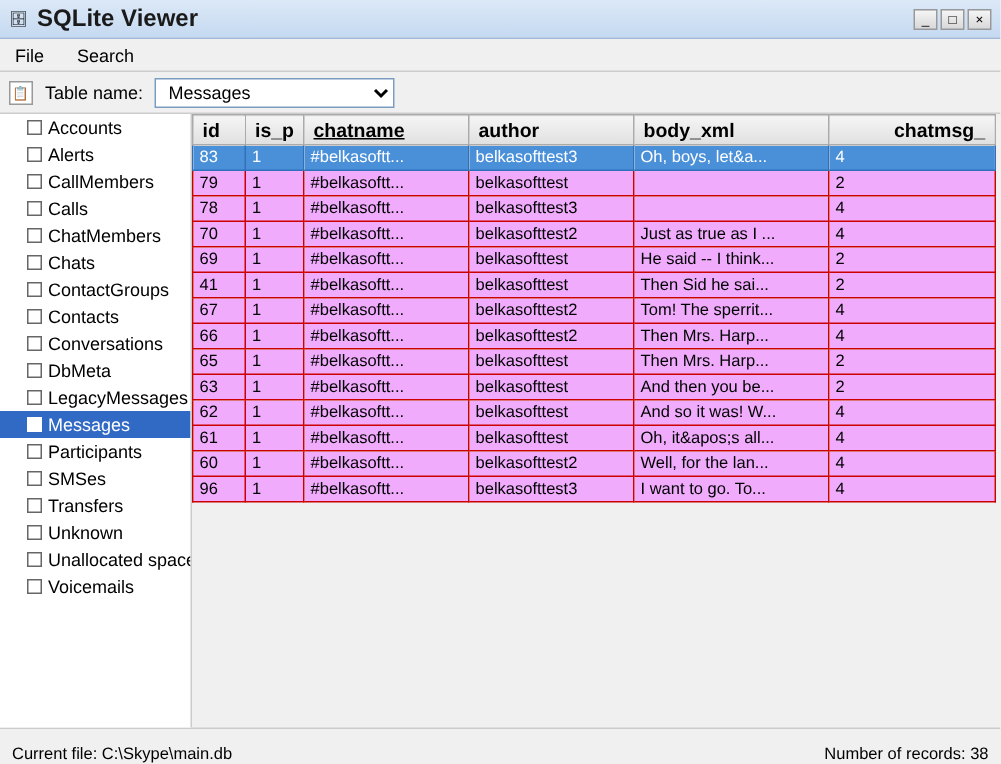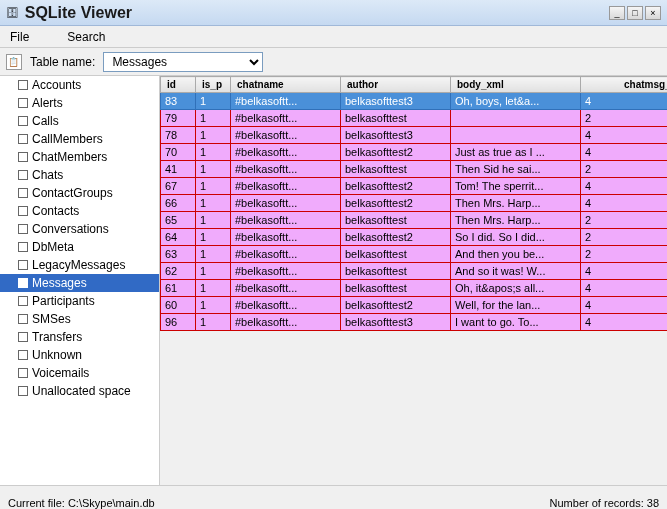--- a/index.html
+++ b/index.html
@@ -21,21 +21,21 @@
     .title-btn {
       width: 16px; height: 14px; border: 1px solid #999; background: linear-gradient(to bottom, #f5f5f5, #d8d8d8);
       cursor: pointer; font-size: 9px; display: flex; align-items: center; justify-content: center;
     }
 
     
     .menu-bar {
       background: #f0f0f0;
       padding: 2px 4px;
       display: flex;
-      gap: 26px;
+      gap: 10px;
       border-bottom: 1px solid #ccc;
       height: 22px;
       align-items: center;
     }
     .menu-item { padding: 2px 6px; cursor: pointer; font-size: 12px; }
 
     
     .table-name-bar {
       background: #f0f0f0;
       padding: 4px 6px;
@@ -53,21 +53,21 @@
     }
 
     
     .main-layout {
       display: flex;
       height: calc(509px - 26px - 22px - 28px - 24px);
     }
 
     
     .sidebar {
-      width: 160px;
+      width: 128px;
       background: white;
       border-right: 1px solid #ccc;
       overflow-y: auto;
       flex-shrink: 0;
     }
     .sidebar-item {
       padding: 2px 6px 2px 18px;
       cursor: pointer;
       font-size: 12px;
       color: #000;
@@ -101,21 +101,21 @@
       border-collapse: collapse;
       font-size: 11px;
       width: max-content;
     }
     .data-grid th {
       background: linear-gradient(to bottom, #f5f5f5, #e0e0e0);
       border: 1px solid #aaa;
       padding: 2px 6px;
       text-align: left;
       font-weight: bold;
-      font-size: 10px;
+      font-size: 13px;
       white-space: nowrap;
       position: sticky;
       top: 0;
       z-index: 10;
       min-width: 40px;
     }
     .data-grid td {
       border: 1px solid #cc0000;
       padding: 1px 4px;
       white-space: nowrap;
@@ -183,45 +183,45 @@
     <option>Voicemails</option>
     <option>Unallocated space</option>
   </select>
 </div>
 
 <div class="main-layout">
 
   <div class="sidebar">
   <div class="sidebar-item">Accounts</div>
       <div class="sidebar-item">Alerts</div>
+      <div class="sidebar-item">CallMembers</div>
       <div class="sidebar-item">Calls</div>
-      <div class="sidebar-item">CallMembers</div>
       <div class="sidebar-item">ChatMembers</div>
       <div class="sidebar-item">Chats</div>
       <div class="sidebar-item">ContactGroups</div>
       <div class="sidebar-item">Contacts</div>
       <div class="sidebar-item">Conversations</div>
       <div class="sidebar-item">DbMeta</div>
       <div class="sidebar-item">LegacyMessages</div>
       <div class="sidebar-item selected">Messages</div>
       <div class="sidebar-item">Participants</div>
       <div class="sidebar-item">SMSes</div>
       <div class="sidebar-item">Transfers</div>
       <div class="sidebar-item">Unknown</div>
+      <div class="sidebar-item">Unallocated space</div>
       <div class="sidebar-item">Voicemails</div>
-      <div class="sidebar-item">Unallocated space</div>
     </div>
 
   <div class="data-grid-container">
     <table class="data-grid">
       <thead>
         <tr>
           <th style="min-width:35px;">id</th>
           <th style="min-width:35px;">is_p</th>
-          <th style="min-width:110px;">chatname</th>
+          <th style="min-width:110px;text-decoration:underline;">chatname</th>
           <th style="min-width:110px;">author</th>
           <th style="min-width:130px;">body_xml</th>
           <th style="min-width:60px;padding-left:43px;">chatmsg_</th>
         </tr>
       </thead>
       <tbody id="grid-body">
       <tr class="row-selected">
             <td>83</td>
             <td>1</td>
             <td>#belkasoftt...</td>
@@ -247,20 +247,28 @@
           </tr>
           <tr class="row-red">
             <td>70</td>
             <td>1</td>
             <td>#belkasoftt...</td>
             <td>belkasofttest2</td>
             <td>Just as true as I ...</td>
             <td>4</td>
           </tr>
           <tr class="row-red">
+            <td>69</td>
+            <td>1</td>
+            <td>#belkasoftt...</td>
+            <td>belkasofttest</td>
+            <td>He said -- I think...</td>
+            <td>2</td>
+          </tr>
+          <tr class="row-red">
             <td>41</td>
             <td>1</td>
             <td>#belkasoftt...</td>
             <td>belkasofttest</td>
             <td>Then Sid he sai...</td>
             <td>2</td>
           </tr>
           <tr class="row-red">
             <td>67</td>
             <td>1</td>
@@ -276,28 +284,20 @@
             <td>belkasofttest2</td>
             <td>Then Mrs. Harp...</td>
             <td>4</td>
           </tr>
           <tr class="row-red">
             <td>65</td>
             <td>1</td>
             <td>#belkasoftt...</td>
             <td>belkasofttest</td>
             <td>Then Mrs. Harp...</td>
-            <td>2</td>
-          </tr>
-          <tr class="row-red">
-            <td>64</td>
-            <td>1</td>
-            <td>#belkasoftt...</td>
-            <td>belkasofttest2</td>
-            <td>So I did. So I did...</td>
             <td>2</td>
           </tr>
           <tr class="row-red">
             <td>63</td>
             <td>1</td>
             <td>#belkasoftt...</td>
             <td>belkasofttest</td>
             <td>And then you be...</td>
             <td>2</td>
           </tr>

